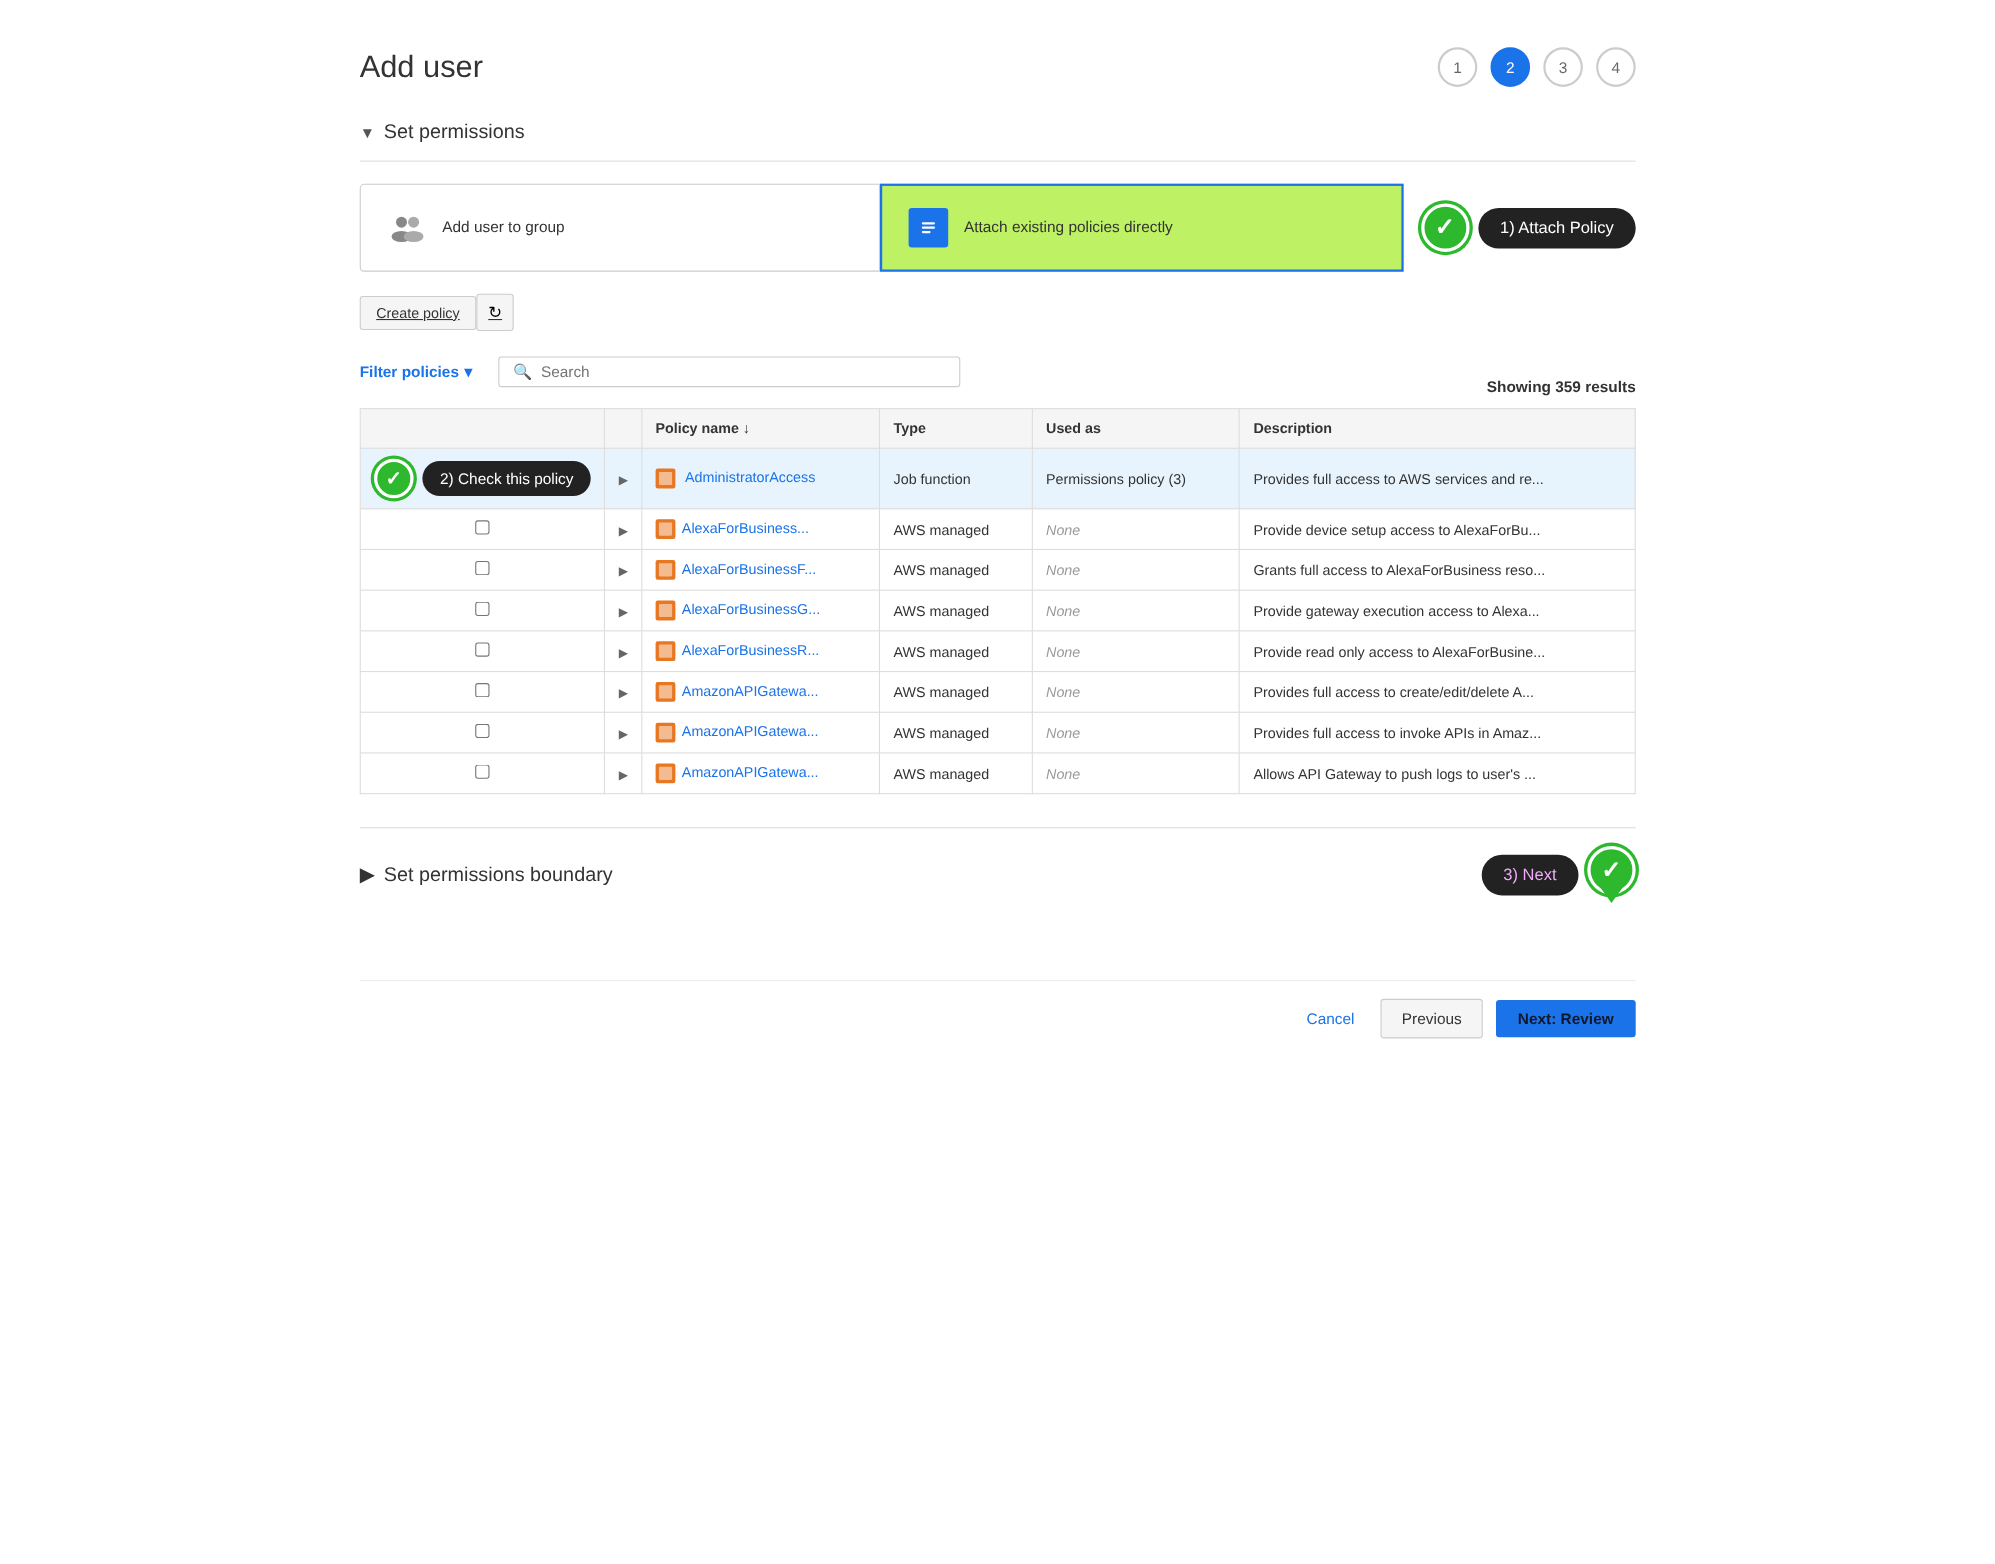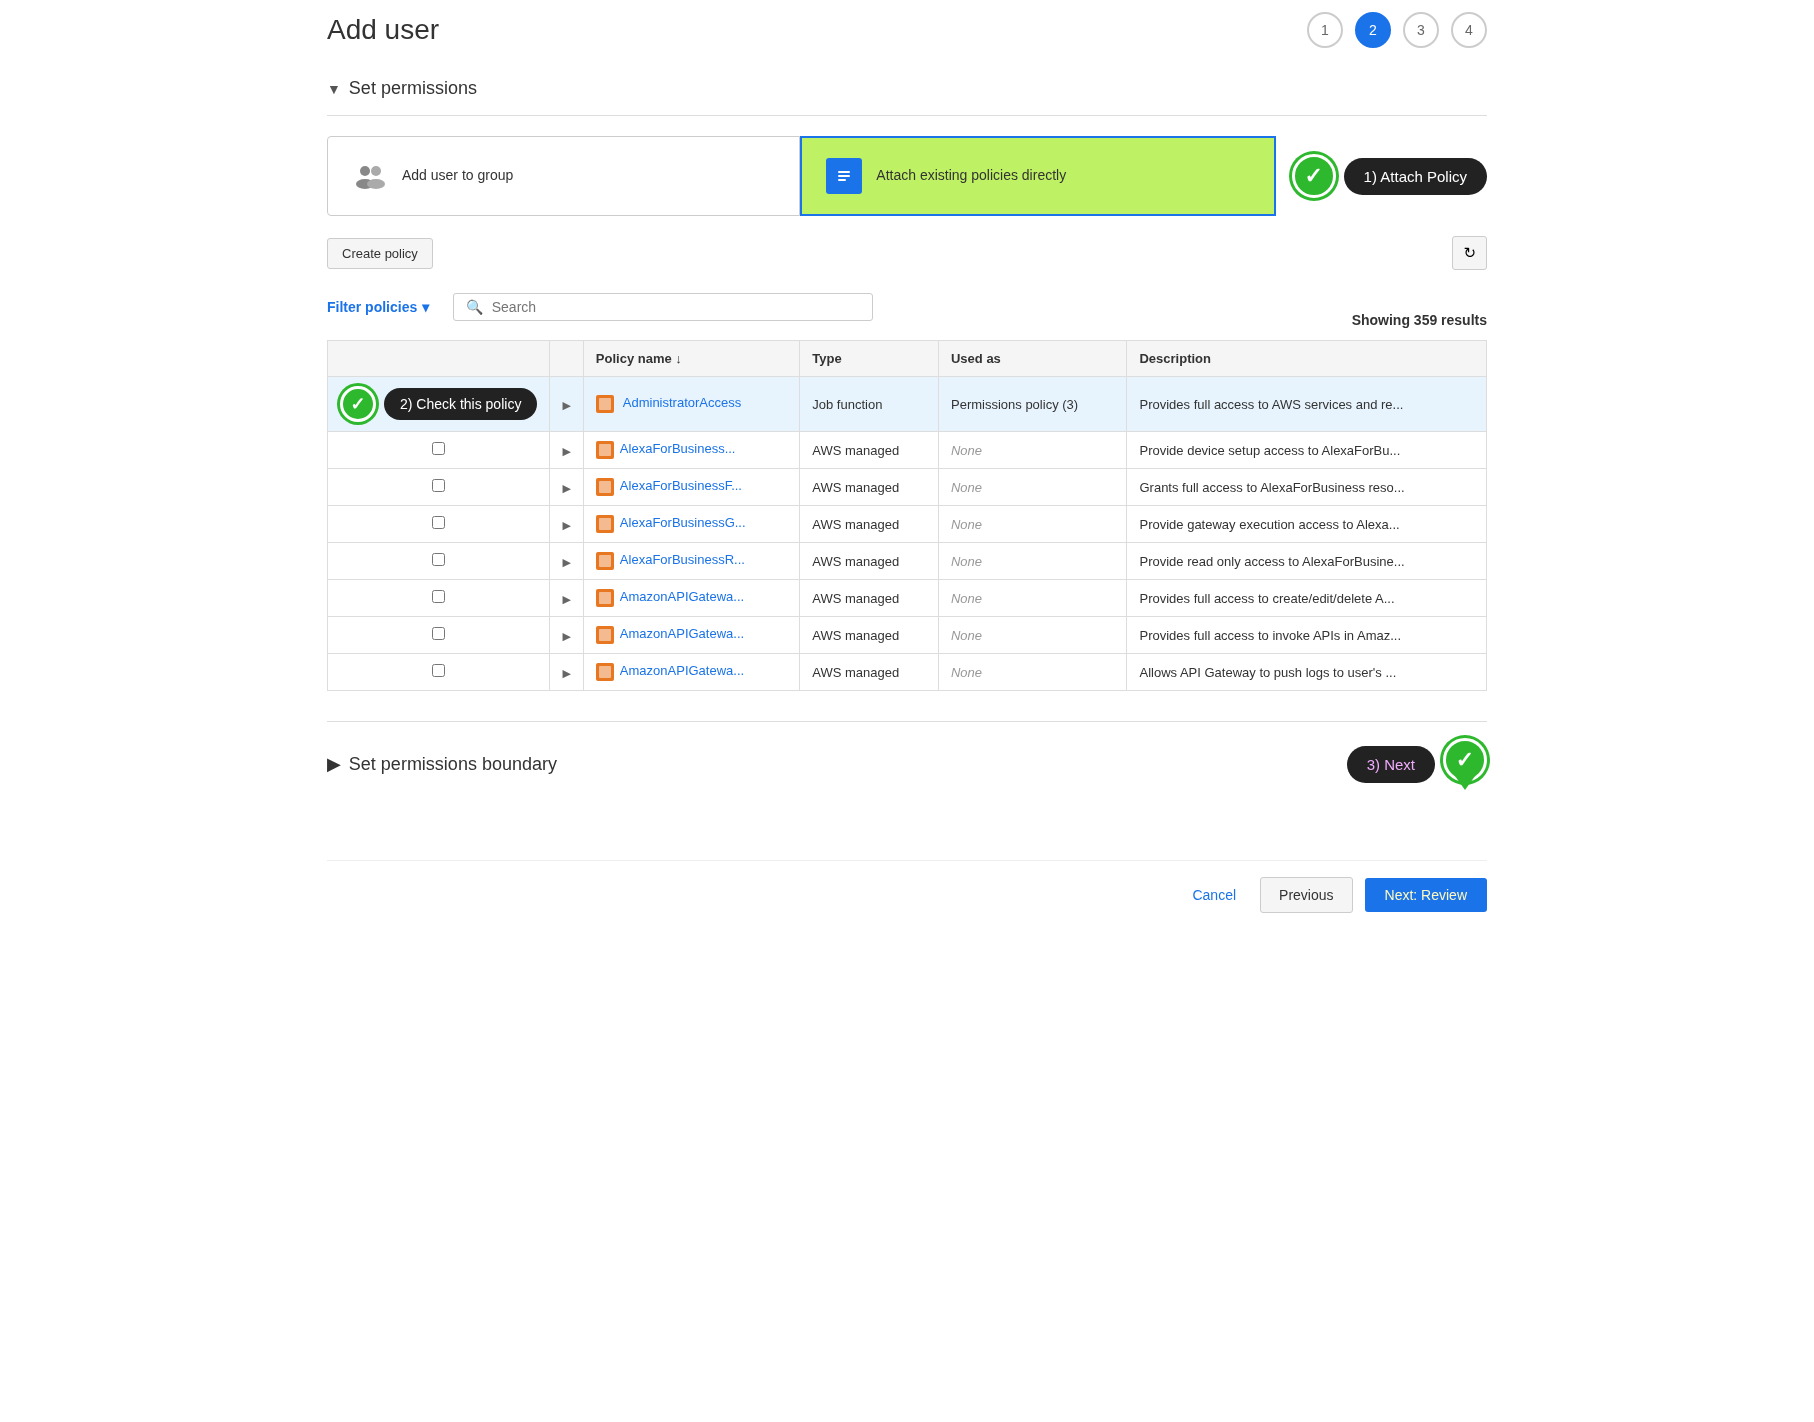--- a/index.html
+++ b/index.html
@@ -5,21 +5,21 @@
     * { box-sizing: border-box; margin: 0; padding: 0; }
     body {
       font-family: -apple-system, BlinkMacSystemFont, "Segoe UI", Arial, sans-serif;
       background: #fff;
       color: #333;
       font-size: 14px;
     }
     .page-container {
       max-width: 1240px;
       margin: 0 auto;
-      padding: 12px 40px;
+      padding: 43px 40px;
     }
     .header-row {
       display: flex;
       align-items: center;
       justify-content: space-between;
       margin-bottom: 30px;
     }
     .page-title {
       font-size: 28px;
       font-weight: 300;
@@ -138,22 +138,23 @@
       justify-content: center;
       color: #fff;
       font-size: 22px;
       font-weight: 700;
       box-shadow: 0 0 0 3px #2eb82e;
       flex-shrink: 0;
     }
     .toolbar-row {
       display: flex;
       align-items: center;
-      justify-content: space-between;
+      justify-content: flex-start;
       margin-bottom: 16px;
+      text-decoration: underline;
     }
     .create-policy-btn {
       border: 1px solid #ccc;
       background: #f5f5f5;
       padding: 7px 14px;
       border-radius: 3px;
       cursor: pointer;
       font-size: 13px;
       color: #333;
     }
@@ -343,27 +344,27 @@
       border: 1px solid #ccc;
       background: #f5f5f5;
       padding: 9px 18px;
       border-radius: 3px;
       cursor: pointer;
       font-size: 14px;
       color: #333;
     }
     .next-review-btn {
       background: #1a73e8;
-      color: #fef9c3;
+      color: #0f172a;
       border: none;
       padding: 9px 20px;
       border-radius: 3px;
       cursor: pointer;
       font-size: 14px;
-      font-weight: 400;
+      font-weight: 700;
     }
     .green-arrow-callout {
       display: flex;
       flex-direction: column;
       align-items: center;
     }
     .green-arrow-callout .green-check-circle {
       margin-bottom: -4px;
     }
     .arrow-pointer {

